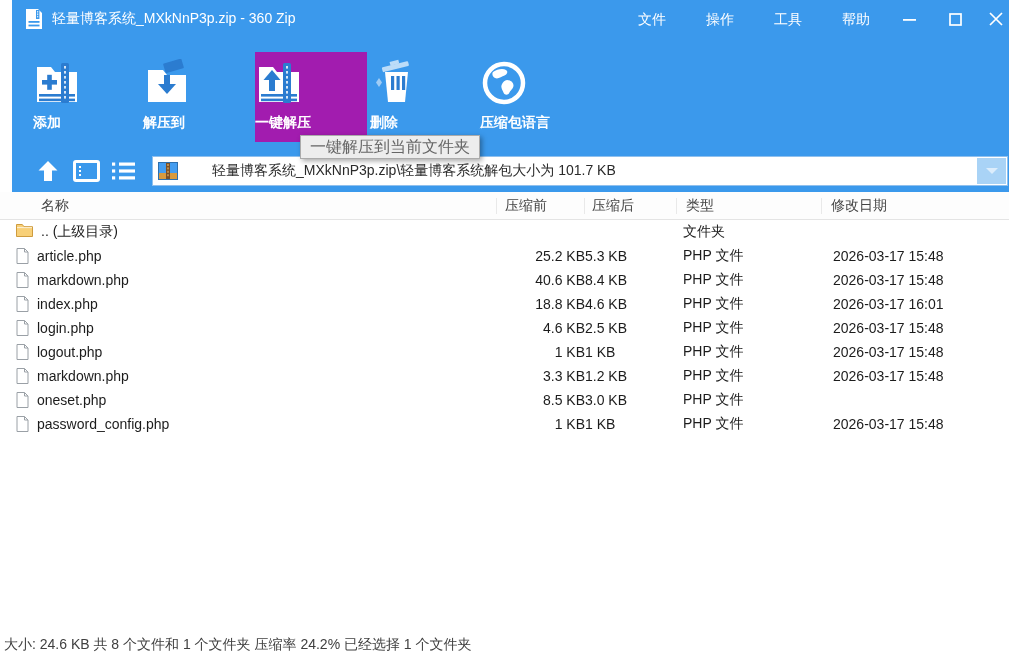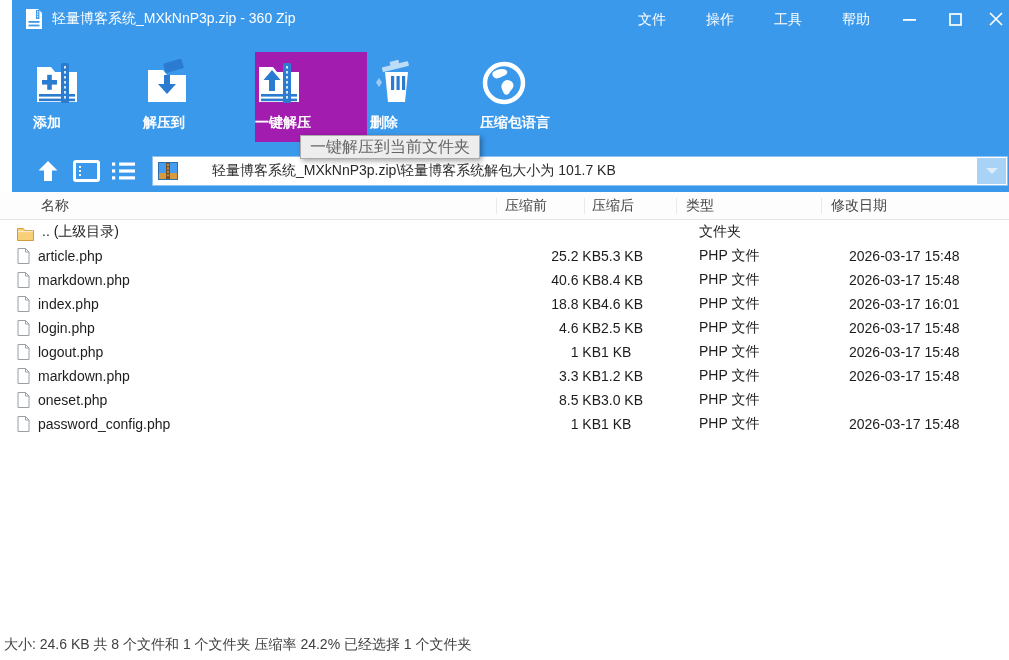--- a/index.html
+++ b/index.html
@@ -39,21 +39,21 @@
   .drop-tri { width:0; height:0; border-left:6px solid transparent; border-right:6px solid transparent; border-top:6px solid #dcedfc; }
 
   
   .content { position:absolute; left:0; top:192px; width:1009px; height:468px; background:#fff; }
   .list-header { position:relative; height:28px; background:#fdfdfd; border-bottom:1px solid #e4e4e4; }
   .col-label { position:absolute; top:0; line-height:27px; font-size:14px; color:#444; cursor:default; }
   .col-sep { position:absolute; top:6px; width:1px; height:16px; background:#e9e9e9; }
 
   .file-list { position:relative; }
   .row { height:24px; display:flex; align-items:center; font-size:14px; color:#1c1c1c; }
-  .c-name { flex:0 0 496px; display:flex; align-items:flex-end; padding-left:1px; white-space:nowrap; overflow:hidden;margin-left:16px; }
+  .c-name { flex:0 0 496px; display:flex; align-items:flex-start; padding-left:16px; white-space:nowrap; overflow:hidden; }
   .c-name .li-icon { margin-right:8px; flex:0 0 auto; }
   .c-before { flex:0 0 89px; text-align:right; white-space:nowrap; }
   .c-after  { flex:0 0 83px; text-align:left; white-space:nowrap; }
   .c-type   { flex:0 0 165px; padding-left:15px; white-space:nowrap; }
   .c-date   { flex:1 1 auto; white-space:nowrap; }
 
   .statusbar { position:absolute; left:4px; bottom:6px; font-size:14px; color:#404040; white-space:nowrap;text-align:right; }
 </style>
 </head>
 <body>

